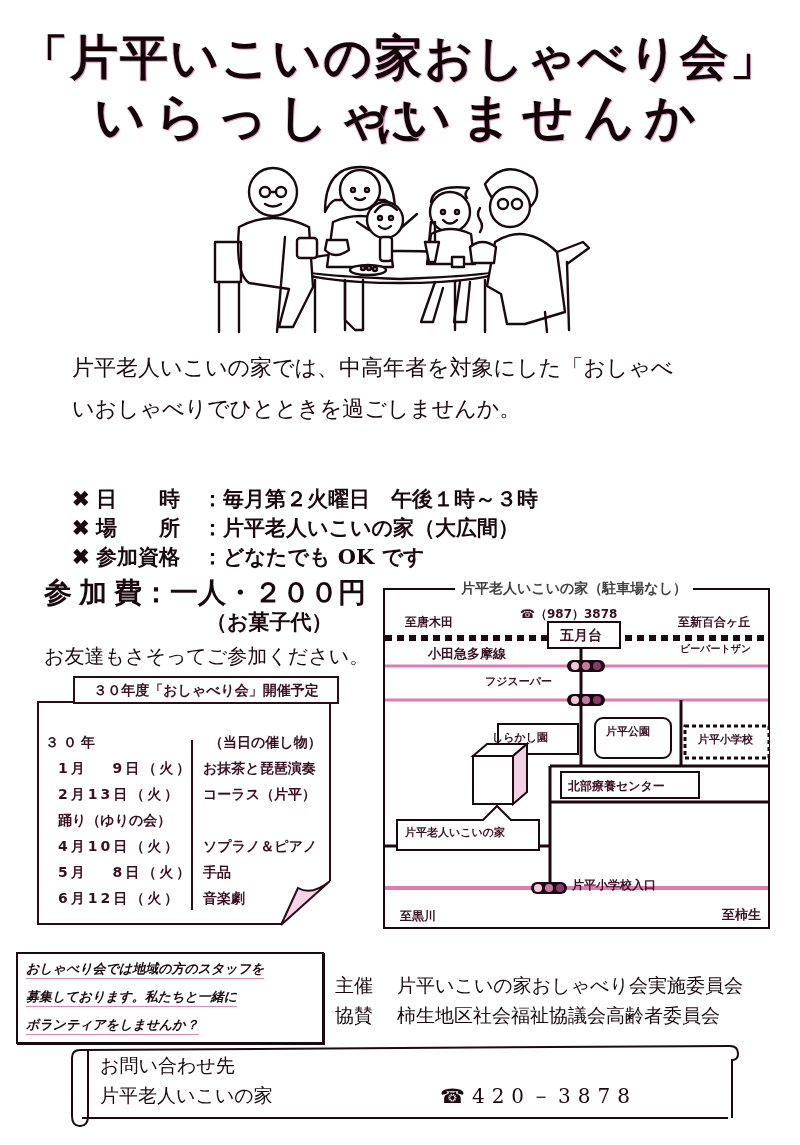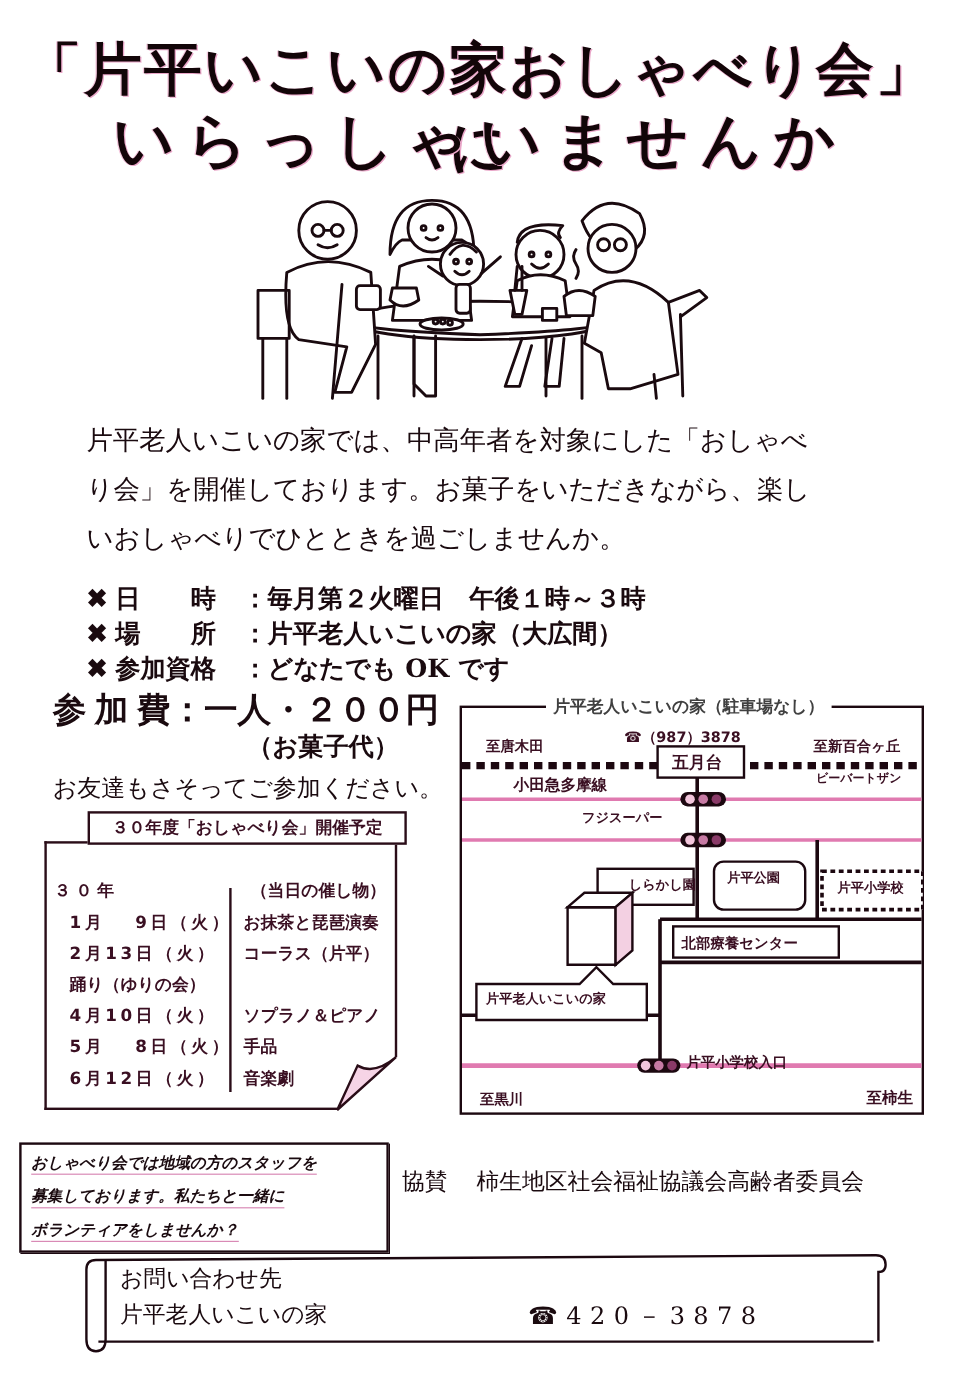--- a/index.html
+++ b/index.html
@@ -134,21 +134,20 @@
   <circle cx="158" cy="116" r="2"></circle>
     <circle cx="164" cy="116" r="2"></circle>
     <circle cx="170" cy="117" r="2"></circle>
   <rect x="247" y="105" width="12" height="10" fill="#fff"></rect>
   <path d="M265 95 q12 -10 26 0 l-2 16 l-22 0 z" fill="#fff"></path>
   <path d="M275 80 q4 -6 0 -12 q-4 -6 0 -12"></path>
 </svg>
 
 <div class="abs intro">
   <div>片平老人いこいの家では、中高年者を対象にした「おしゃべ</div>
-  <div>り会」を開催しております。お菓子をいただきながら、楽し</div>
   <div>いおしゃべりでひとときを過ごしませんか。</div>
 </div>
 
 <div class="abs details">
   <div class="row">
     <span class="mark">✖</span>
     <span class="lbl">日　　時</span>
     <span class="val">：毎月第２火曜日　午後１時～３時</span>
   </div>
   <div class="row">
@@ -252,36 +251,37 @@
   <path d="M14 232 l86 0 l14 -14 l14 14 l28 0 l0 30 l-142 0 z" fill="#fff" stroke="#1c0810" stroke-width="2"></path>
 </svg>
 <div class="abs map-title">片平老人いこいの家（駐車場なし）</div>
 <div class="abs map-label" style="left:520px;top:606px;">☎（987）3878</div>
 <div class="abs map-label" style="left:405px;top:614px;">至唐木田</div>
 <div class="abs map-label" style="left:678px;top:614px;">至新百合ヶ丘</div>
 <div class="abs map-label" style="left:560px;top:627px;font-size:14px;">五月台</div>
 <div class="abs map-label" style="left:428px;top:645px;font-size:13px;">小田急多摩線</div>
 <div class="abs map-label" style="left:680px;top:642px;font-size:10px;">ビーバートザン</div>
 <div class="abs map-label" style="left:485px;top:674px;font-size:11px;">フジスーパー</div>
-<div class="abs map-label" style="left:524px;top:730px;font-size:11px;">しらかし園</div>
+<div class="abs map-label" style="left:492px;top:730px;font-size:11px;">しらかし園</div>
 <div class="abs map-label" style="left:606px;top:724px;font-size:11px;">片平公園</div>
 <div class="abs map-label" style="left:698px;top:732px;font-size:11px;">片平小学校</div>
 <div class="abs map-label" style="left:568px;top:778px;font-size:12px;">北部療養センター</div>
 <div class="abs map-label" style="left:405px;top:825px;font-size:11px;">片平老人いこいの家</div>
 <div class="abs map-label" style="left:572px;top:877px;">片平小学校入口</div>
 <div class="abs map-label" style="left:400px;top:908px;">至黒川</div>
 <div class="abs map-label" style="left:722px;top:906px;font-size:13px;">至柿生</div>
 
 <div class="abs volunteer">
   <div style="top:6px;">おしゃべり会では地域の方のスタッフを</div>
   <div style="top:34px;">募集しております。私たちと一緒に</div>
   <div style="top:62px;">ボランティアをしませんか？</div>
 </div>
 
 <div class="abs org">
+  <div class="r"><span class="k">主催</span><span>片平いこいの家おしゃべり会実施委員会</span></div>
   <div class="r"><span class="k">協賛</span><span>柿生地区社会福祉協議会高齢者委員会</span></div>
 </div>
 
 <svg class="abs" style="left:68px;top:1040px;width:690px;height:90px;" viewBox="0 0 690 90" fill="none" stroke="#1c0810" stroke-width="2">
   <path d="M12 10 L662 6"></path>
   <path d="M14 78 L660 78"></path>
   <path d="M12 10 q-8 0 -8 8 l0 58 q0 10 8 10 q8 0 8 -10 l0 -66"></path>
   <path d="M662 6 q8 0 8 8 q0 6 -6 6 l0 58"></path>
 </svg>
 <div class="abs contact-1">お問い合わせ先</div>

